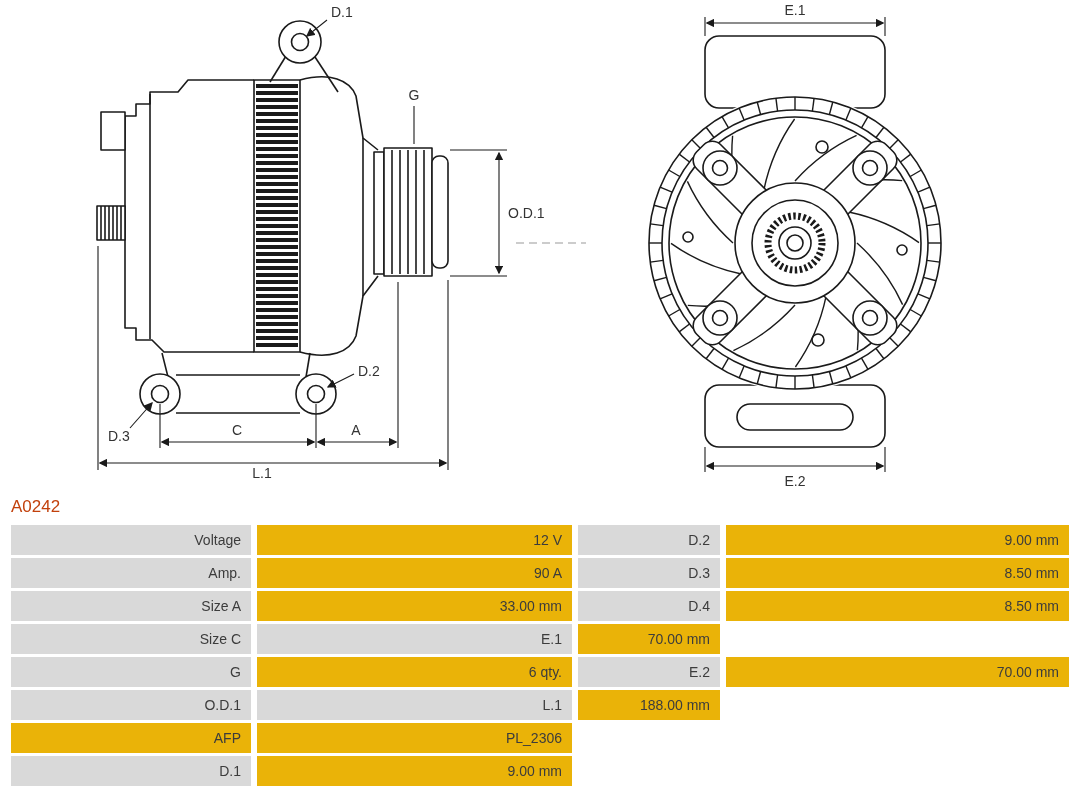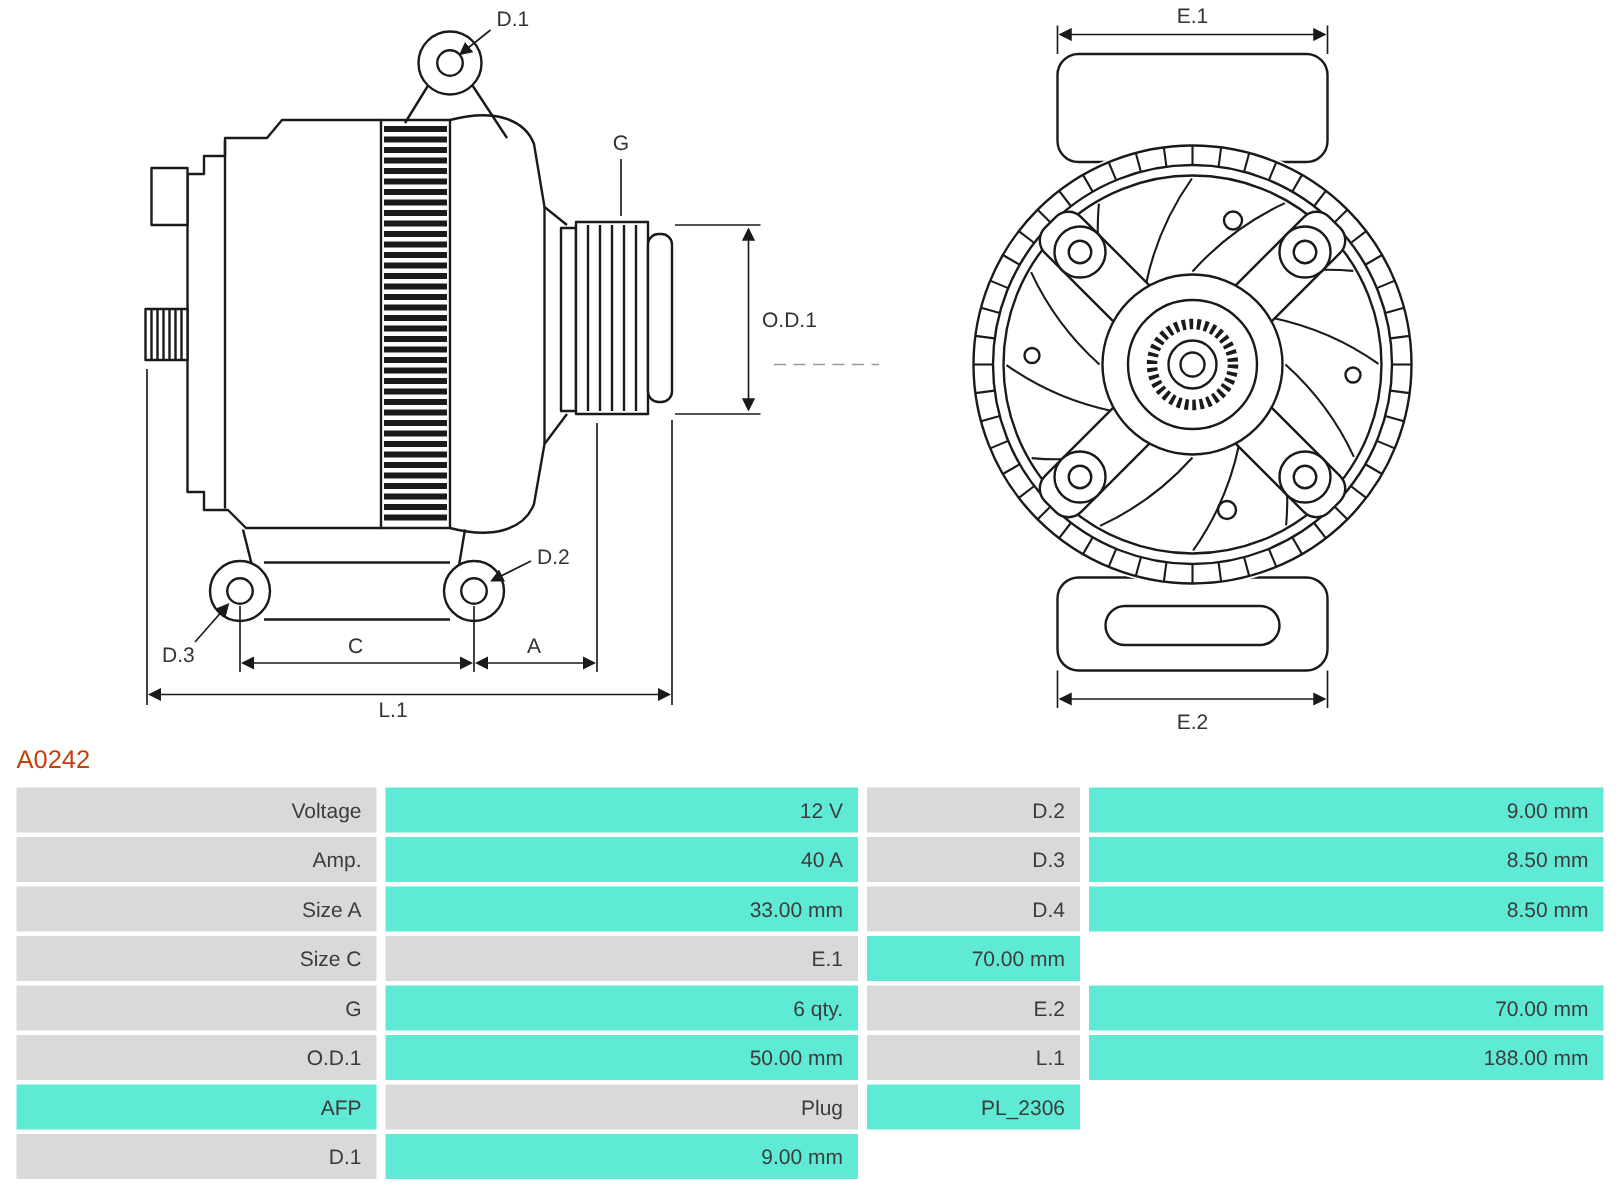--- a/index.html
+++ b/index.html
@@ -5,21 +5,21 @@
   *{box-sizing:border-box;margin:0;padding:0}
   html,body{background:#fff}
   body{width:1080px;height:795px;font-family:"Liberation Sans",sans-serif;overflow:hidden}
   .drawing{display:block}
   svg text{font-family:"Liberation Sans",sans-serif;font-size:14px;fill:#333;stroke:none}
   .part-number{font-size:17px;color:#c2410c;padding:3px 0 8px 11px}
   .spec-table{padding:0 11px}
   .row{display:grid;grid-template-columns:240px 315px 142px 1fr;gap:6px;margin-bottom:3px}
   .cell{height:30px;line-height:30px;font-size:14px;color:#3c3c3c;text-align:right;padding-right:10px;overflow:hidden}
   .label{background:#d9d9d9}
-  .value{background:#5eead4}
+  .value{background:#eab308}
   .blank{background:transparent}
 </style>
 </head>
 <body>
 
 <div>
 
   <svg class="drawing" width="1080" height="494" viewBox="0 0 1080 494">
     <defs>
       <marker id="arr" viewBox="0 0 10 10" refX="8.5" refY="5" markerWidth="8" markerHeight="8" orient="auto-start-reverse">
@@ -301,21 +301,21 @@
 
   <div class="spec-table">
     <div class="row">
       <div class="cell label">Voltage</div>
       <div class="cell value">12 V</div>
       <div class="cell label">D.2</div>
       <div class="cell value">9.00 mm</div>
     </div>
     <div class="row">
       <div class="cell label">Amp.</div>
-      <div class="cell value">40 A</div>
+      <div class="cell value">90 A</div>
       <div class="cell label">D.3</div>
       <div class="cell value">8.50 mm</div>
     </div>
     <div class="row">
       <div class="cell label">Size A</div>
       <div class="cell value">33.00 mm</div>
       <div class="cell label">D.4</div>
       <div class="cell value">8.50 mm</div>
     </div>
     <div class="row">
@@ -324,27 +324,25 @@
       <div class="cell value">70.00 mm</div>
     </div>
     <div class="row">
       <div class="cell label">G</div>
       <div class="cell value">6 qty.</div>
       <div class="cell label">E.2</div>
       <div class="cell value">70.00 mm</div>
     </div>
     <div class="row">
       <div class="cell label">O.D.1</div>
-      <div class="cell value">50.00 mm</div>
       <div class="cell label">L.1</div>
       <div class="cell value">188.00 mm</div>
     </div>
     <div class="row">
       <div class="cell value">AFP</div>
-      <div class="cell label">Plug</div>
       <div class="cell value">PL_2306</div>
     </div>
     <div class="row">
       <div class="cell label">D.1</div>
       <div class="cell value">9.00 mm</div>
       <div class="cell label blank"></div>
       <div class="cell value blank"></div>
     </div>
   </div>
 

